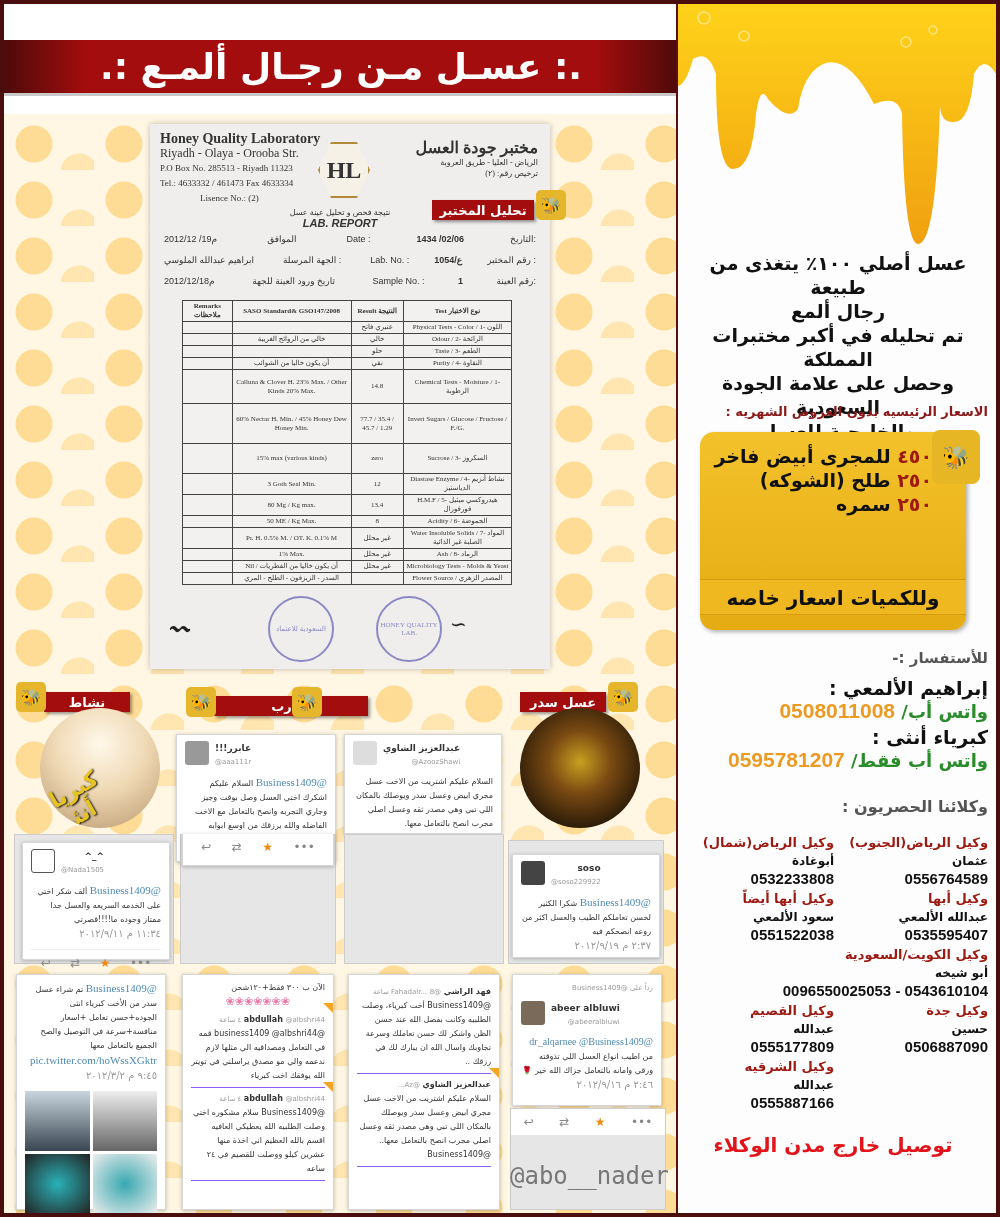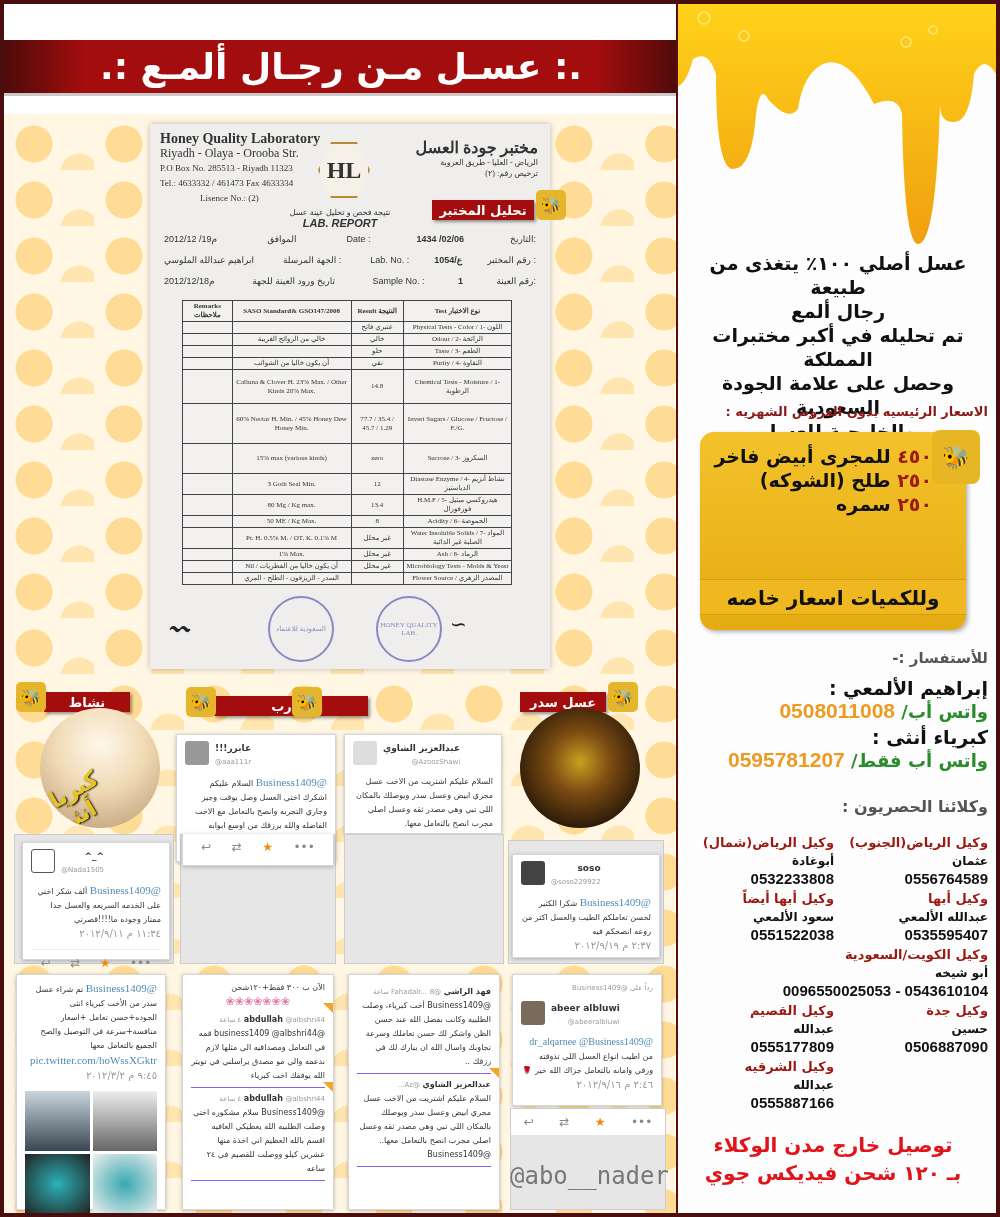--- a/index.html
+++ b/index.html
@@ -458,16 +458,15 @@
         <div class="num">0555177809</div>
       </div>
   <div class="agent" style="right:162px;top:1054px">
         <div class="t">وكيل الشرقيه</div>
         <div class="p">عبدالله</div>
         <div class="num">0555887166</div>
       </div>
 
   <div class="shipping">
    <div>توصيل خارج مدن الوكلاء</div>
-   <div>بـ ١٢٠ شحن فيديكس جوي</div>
   </div>
  </div>
 </div>
 
 </body></html>

